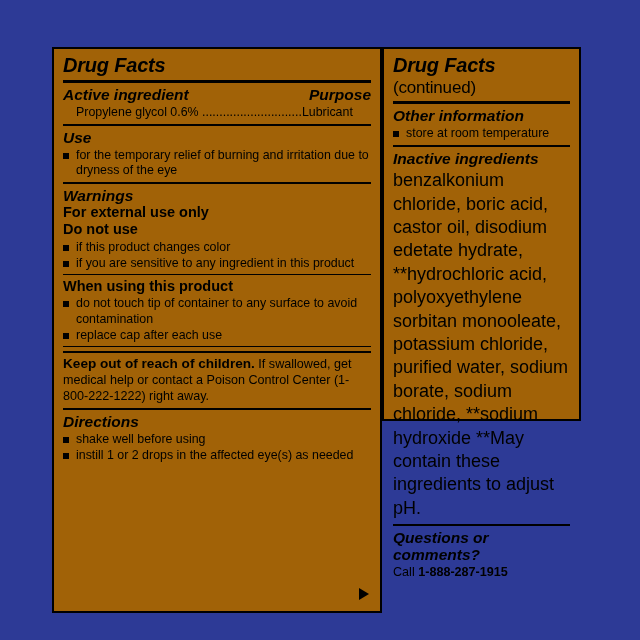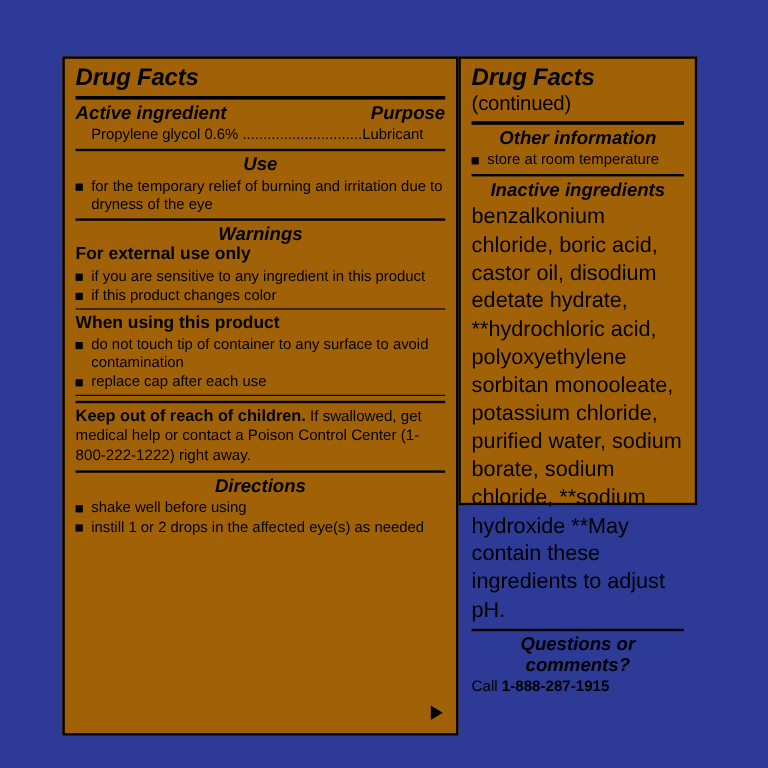--- a/index.html
+++ b/index.html
@@ -54,21 +54,20 @@
     font-style: normal;
     font-weight: normal;
     font-size: 17px;
   }
   .sect-head-italic {
     font-style: italic;
     font-weight: bold;
     font-size: 15.5px;
     line-height: 1.1;
     color: #000;
-    text-align: center;
   }
   .sect-head-bold {
     font-weight: bold;
     font-size: 14.5px;
     line-height: 1.15;
     color: #000;
   }
   .hr-thick {
     border: 0;
     border-top: 3px solid #000;
@@ -190,23 +189,24 @@
       <div class="sect-head-italic">Use</div>
       <ul class="blist">
         <li>for the temporary relief of burning and irritation due to dryness of the eye</li>
       </ul>
     </div>
     <hr class="hr-med">
 
     <div class="sect">
       <div class="sect-head-italic">Warnings</div>
       <div class="sect-head-bold">For external use only</div>
-      <ul class="blist">
+      <div class="sect-head-bold">Do not use</div>
+      <ul class="blist">
+        <li>if this product changes color</li>
         <li>if you are sensitive to any ingredient in this product</li>
-        <li>if this product changes color</li>
       </ul>
     </div>
     <hr class="hr-thin">
 
     <div class="sect">
       <div class="sect-head-bold">When using this product</div>
       <ul class="blist">
         <li>do not touch tip of container to any surface to avoid contamination</li>
         <li>replace cap after each use</li>
       </ul>

